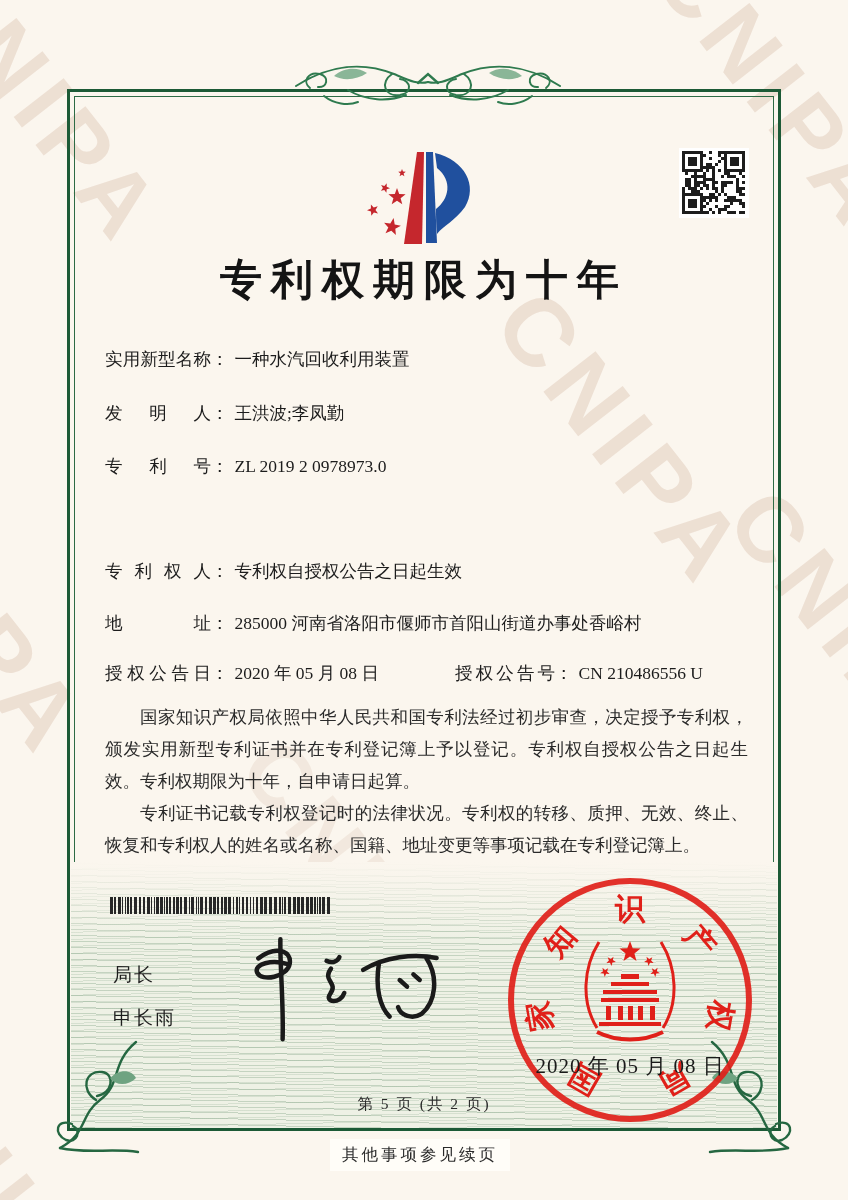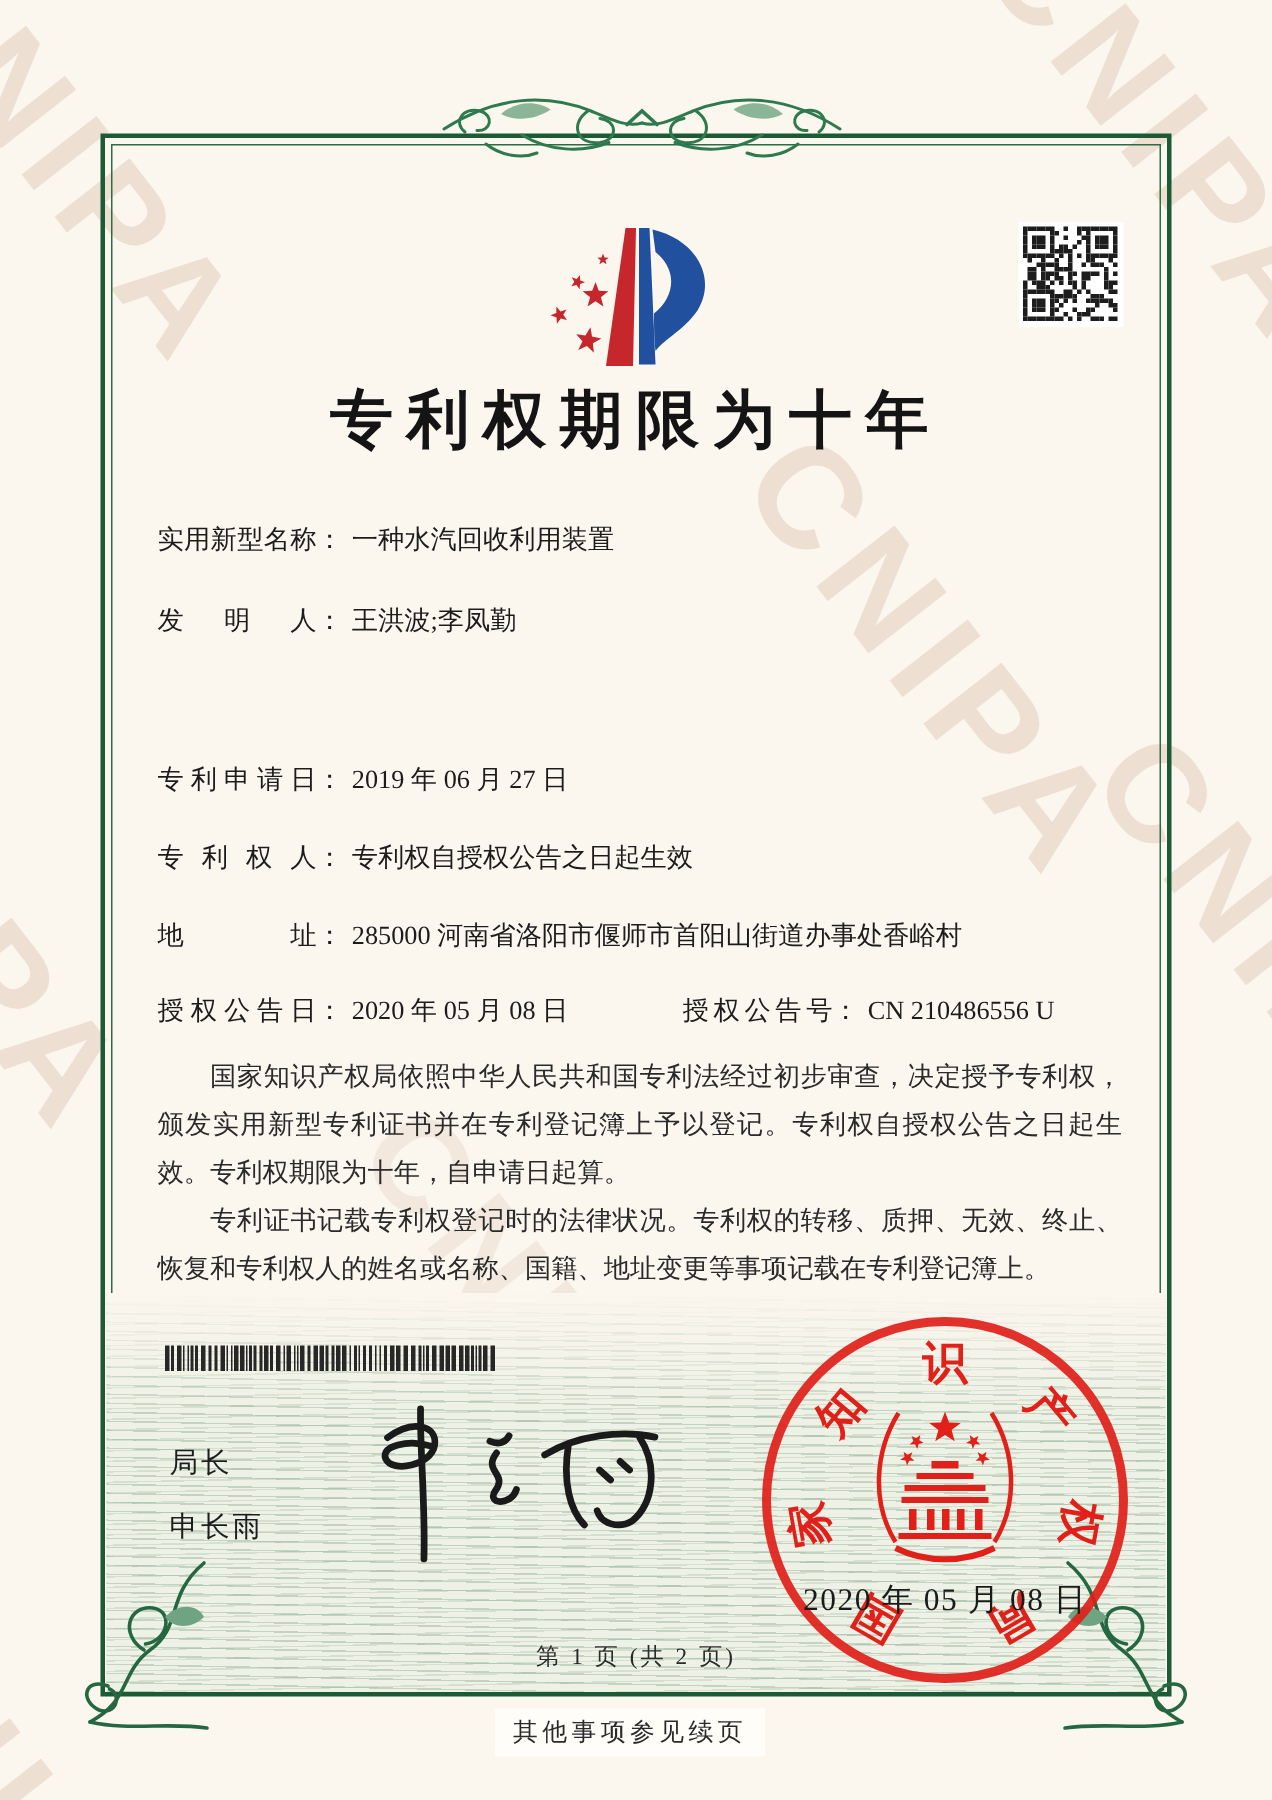--- a/index.html
+++ b/index.html
@@ -384,22 +384,22 @@
   </div>
 
   <div class="title">专利权期限为十年</div>
 
   <div class="row" style="top:401px;">
     <span class="lbl">发明人</span><span class="colon">：</span><span class="val">王洪波;李凤勤</span>
   </div>
   <div class="row" style="top:347px;">
     <span class="lbl">实用新型名称</span><span class="colon">：</span><span class="val">一种水汽回收利用装置</span>
   </div>
-  <div class="row" style="top:507px;">
-    <span class="lbl">专利申请日</span><span class="colon">：</span><span class="val">2019 年 06 月 27 日</span>
+  <div class="row" style="top:454px;">
+    <span class="lbl">专利号</span><span class="colon">：</span><span class="val">ZL 2019 2 0978973.0</span>
   </div>
   <div class="row" style="top:559px;">
     <span class="lbl">专利权人</span><span class="colon">：</span><span class="val">专利权自授权公告之日起生效</span>
   </div>
   <div class="row" style="top:611px;">
     <span class="lbl">地址</span><span class="colon">：</span><span class="val">285000  河南省洛阳市偃师市首阳山街道办事处香峪村</span>
   </div>
   <div class="row" style="top:661px;">
     <span class="lbl">授权公告日</span><span class="colon">：</span><span class="val">2020 年 05 月 08 日</span>
     <span class="pair2">
@@ -464,16 +464,16 @@
         <rect x="43" y="76" width="5" height="14"></rect>
         <rect x="53" y="76" width="5" height="14"></rect>
         <rect x="63" y="76" width="5" height="14"></rect>
         <rect x="75" y="76" width="5" height="14"></rect>
         <rect x="24" y="92" width="62" height="4"></rect>
       </g>
     </svg>
     <div class="seal-date">2020 年 05 月 08 日</div>
   </div>
 
-  <div class="page-footer">第 1 页 (共 2 页)</div>
+  <div class="page-footer">第 5 页 (共 2 页)</div>
   <div class="cont-note">其他事项参见续页</div>
 
 </div>
 
 </body></html>

